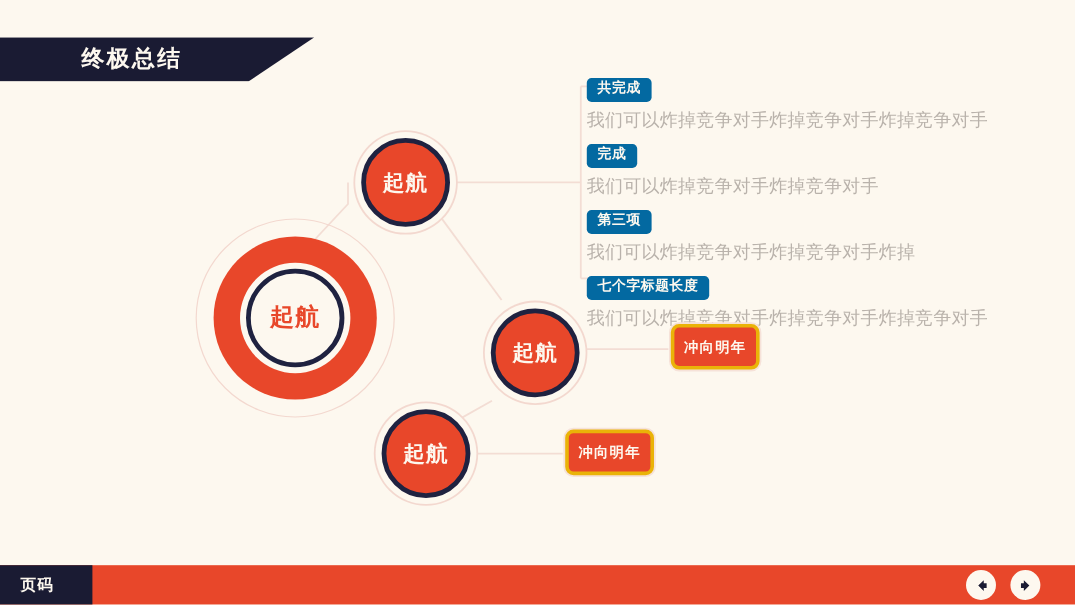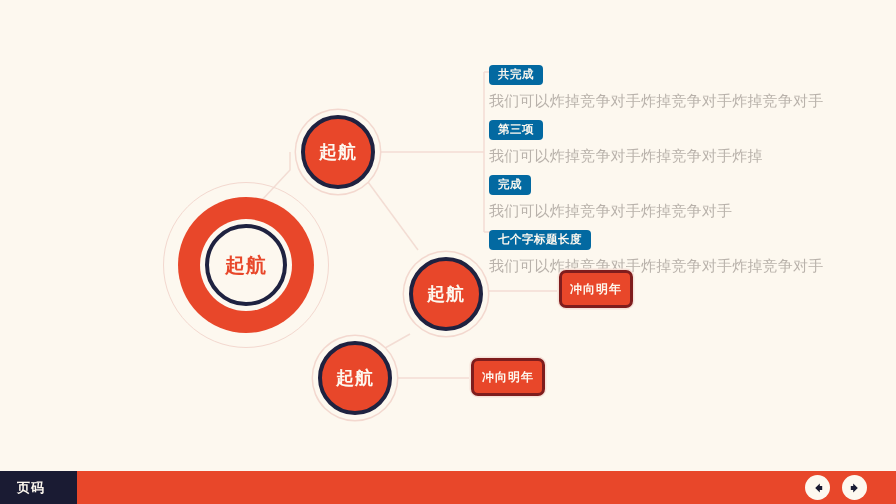--- a/index.html
+++ b/index.html
@@ -180,21 +180,21 @@
     font-size: 15px;
     line-height: 1.3;
     letter-spacing: 0.2px;
     white-space: nowrap;
   }
 
   
   .pill {
     position: absolute;
     background: #e8472a;
-    border: 3px solid #7f1d1d;
+    border: 3px solid #eab308;
     box-shadow: 0 0 0 1.5px #f6e2d9;
     border-radius: 7px;
     color: #fdf8ef;
     font-size: 12px;
     font-weight: bold;
     letter-spacing: 1px;
     display: flex;
     align-items: center;
     justify-content: center;
     box-sizing: border-box;
@@ -253,20 +253,23 @@
     align-items: center;
     justify-content: center;
   }
   .nav-btn svg { display: block; }
 </style>
 </head>
 <body>
 
 <div class="slide">
 
+  <div class="title-banner">
+    <span class="title-banner-text">终极总结</span>
+  </div>
 
   <svg class="connectors" viewBox="0 0 896 504" width="896" height="504">
     <g fill="none" stroke="#f3ddd4" stroke-width="1.5">
 
       <path d="M 262 200 L 290 170 L 290 152" stroke="#f3ddd4"></path>
 
       <path d="M 380 152 L 484 152" stroke="#f3ddd4"></path>
       <path d="M 484 72 L 484 232" stroke="#f3ddd4"></path>
       <path d="M 484 72 L 492 72" stroke="#f3ddd4"></path>
       <path d="M 484 232 L 492 232" stroke="#f3ddd4"></path>
@@ -309,27 +312,27 @@
   </div>
 
   <div class="list">
 
     <div class="list-item">
       <div class="list-badge">共完成</div>
       <div class="list-desc">我们可以炸掉竞争对手炸掉竞争对手炸掉竞争对手</div>
     </div>
 
     <div class="list-item">
+      <div class="list-badge">完成</div>
+      <div class="list-desc">我们可以炸掉竞争对手炸掉竞争对手</div>
+    </div>
+
+    <div class="list-item">
       <div class="list-badge">第三项</div>
       <div class="list-desc">我们可以炸掉竞争对手炸掉竞争对手炸掉</div>
-    </div>
-
-    <div class="list-item">
-      <div class="list-badge">完成</div>
-      <div class="list-desc">我们可以炸掉竞争对手炸掉竞争对手</div>
     </div>
 
     <div class="list-item">
       <div class="list-badge">七个字标题长度</div>
       <div class="list-desc">我们可以炸掉竞争对手炸掉竞争对手炸掉竞争对手</div>
     </div>
 
   </div>
 
   <div class="pill pill-1">冲向明年</div>

